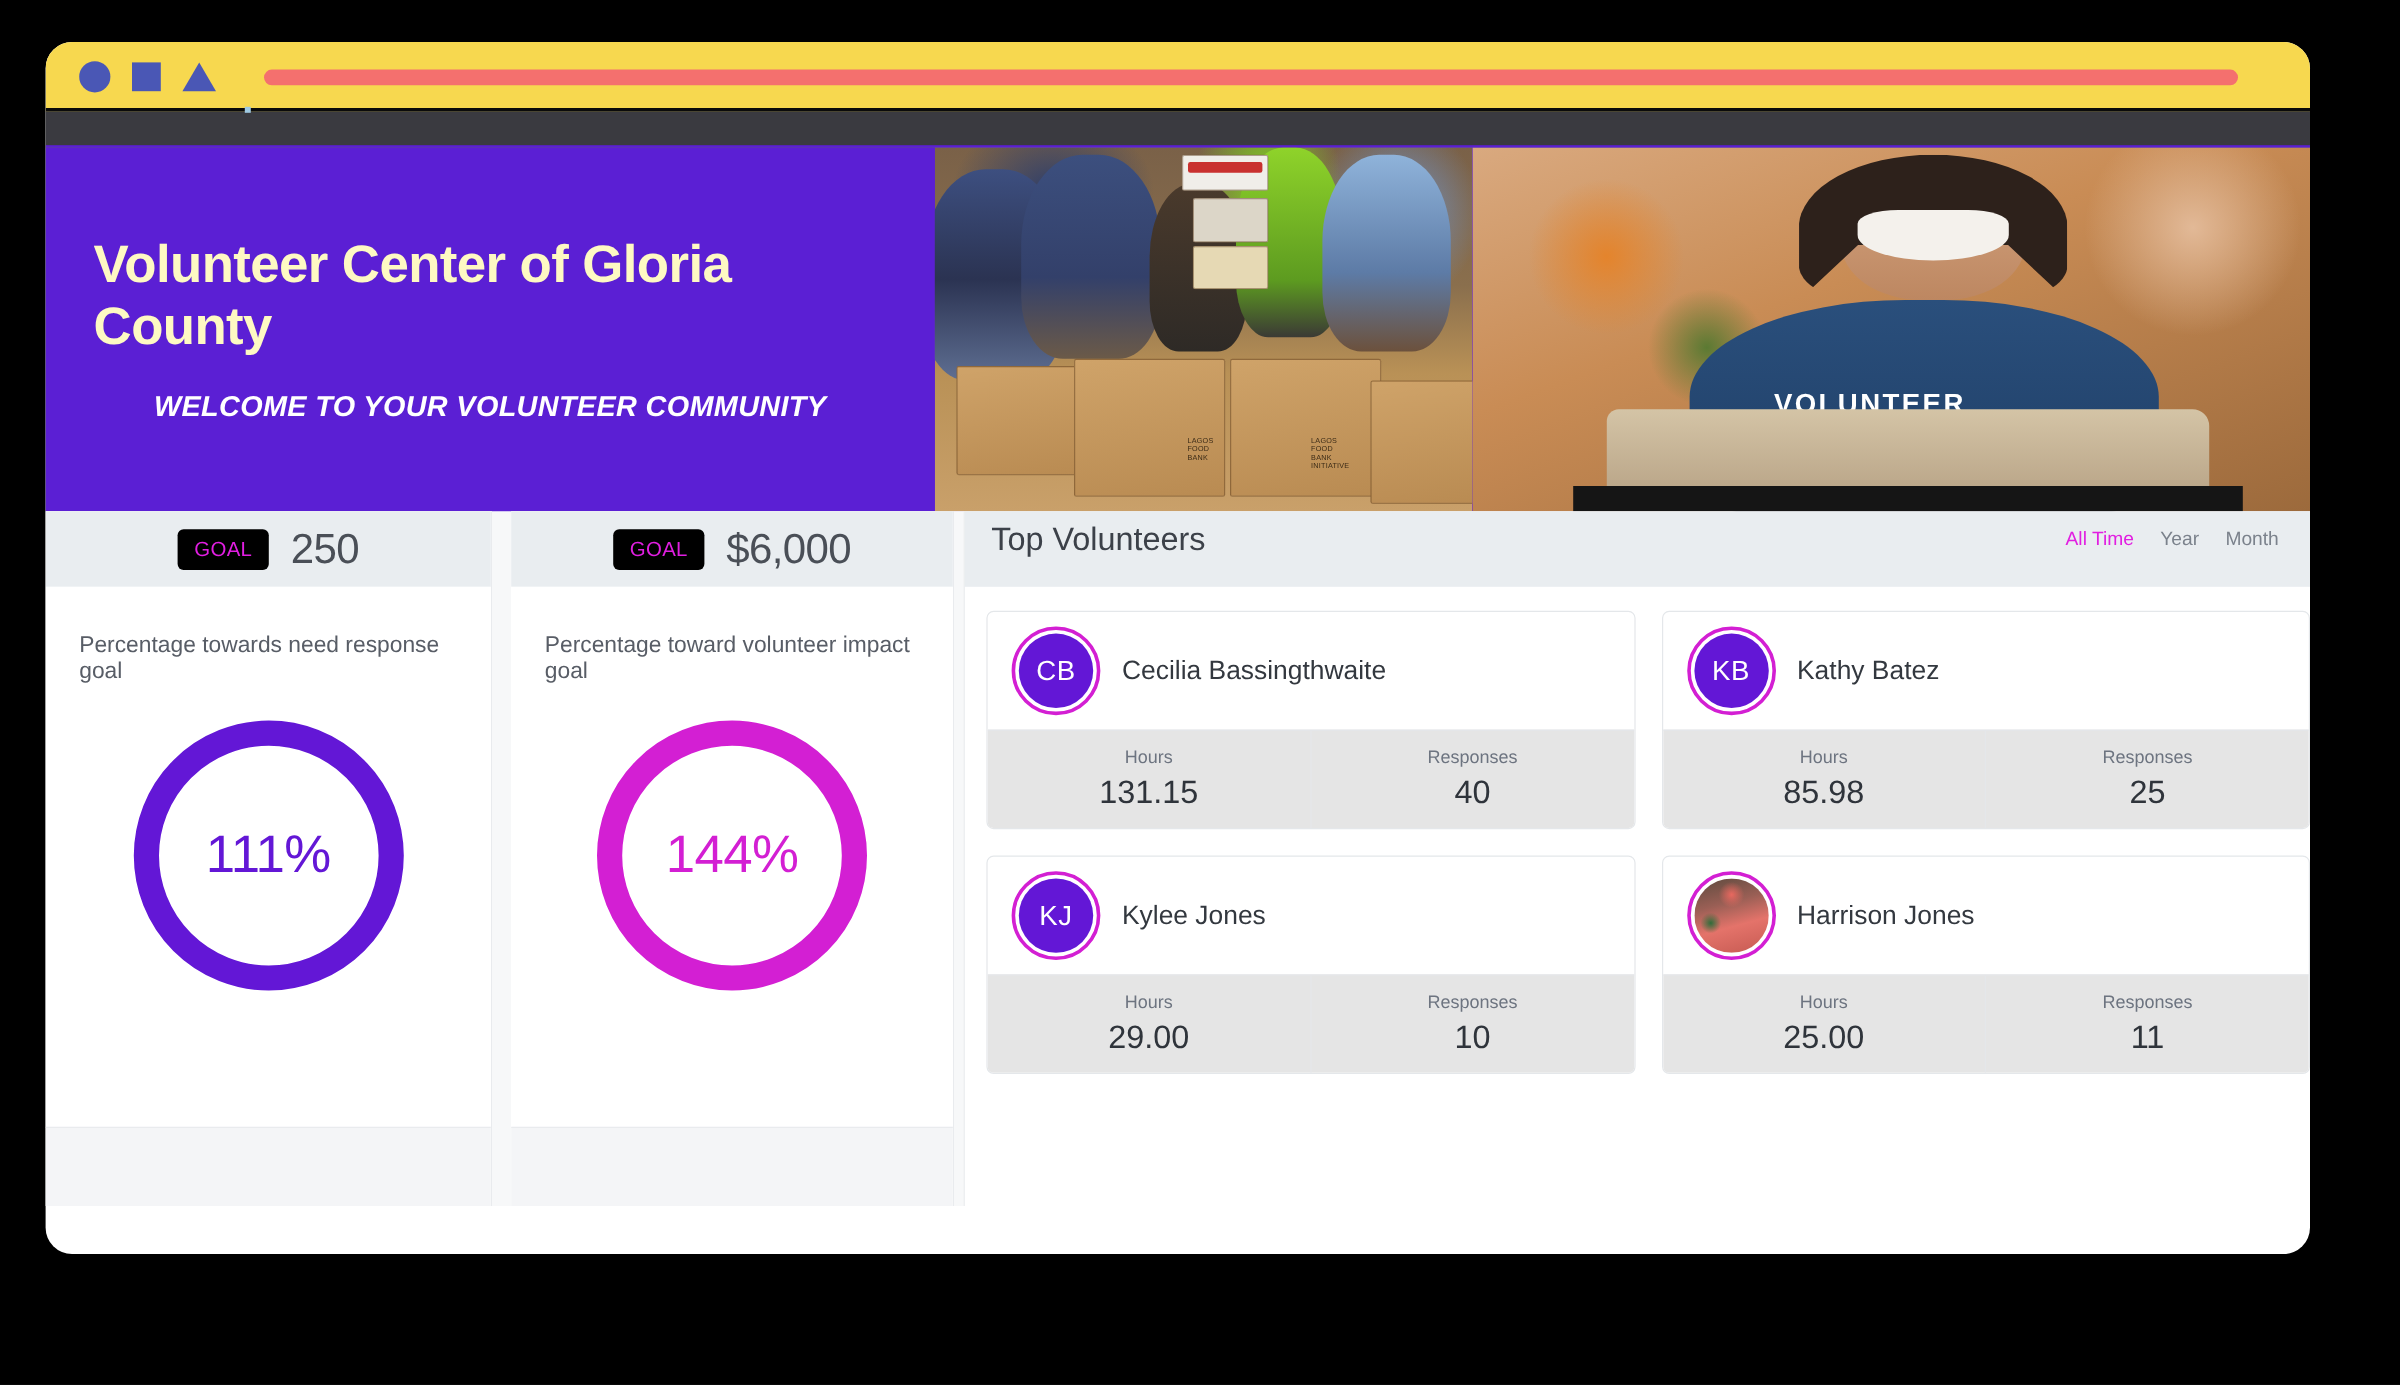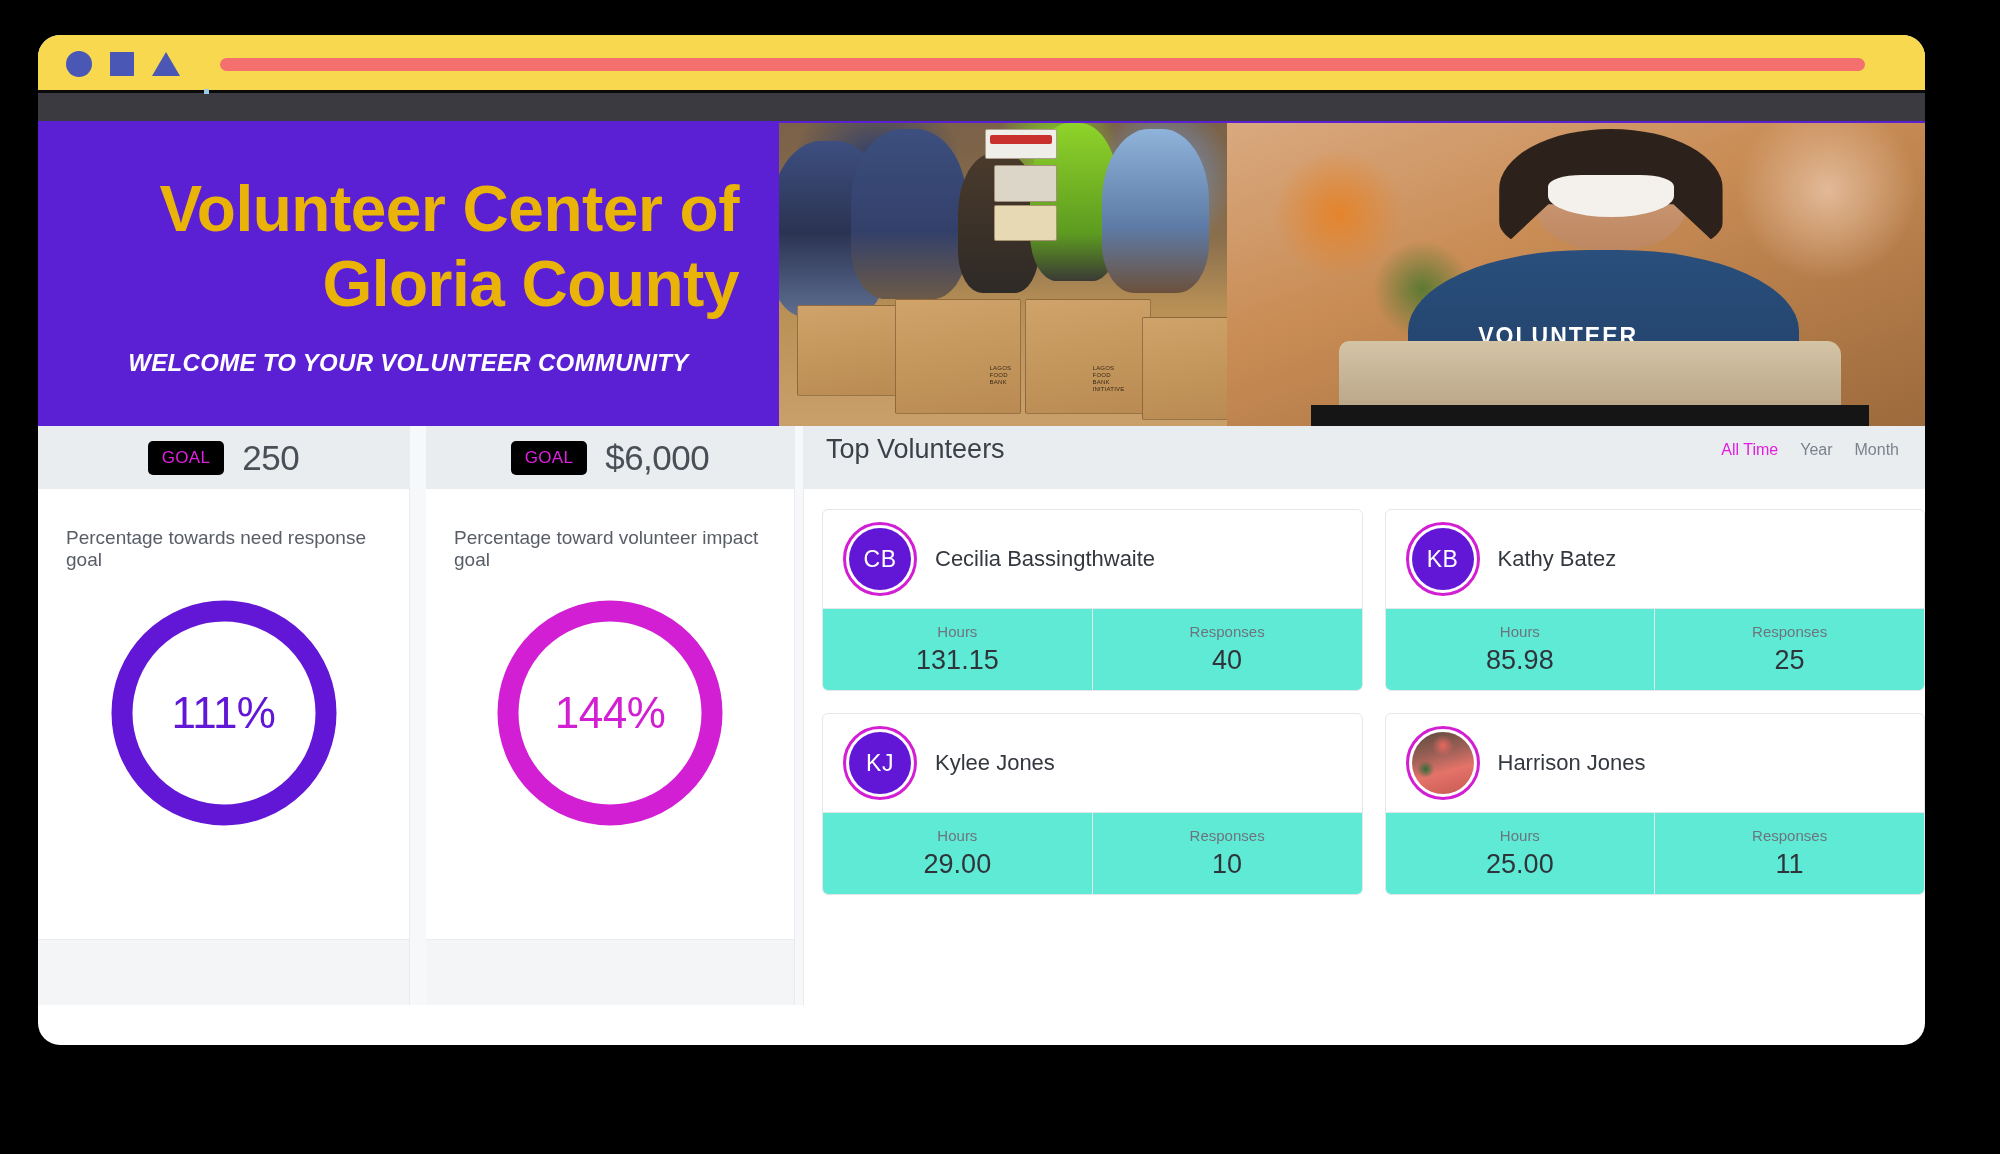--- a/index.html
+++ b/index.html
@@ -80,25 +80,25 @@
   .hero-left {
     width: 741px;
     background: #5b1fd4;
     display: flex;
     flex-direction: column;
     justify-content: center;
     align-items: center;
     padding: 0 40px;
   }
   .hero-title {
-    color: #eab308;
-    font-size: 64px;
+    color: #fef9c3;
+    font-size: 44px;
     font-weight: bold;
     line-height: 1.16;
-    text-align: right;
+    text-align: left;
     letter-spacing: -0.5px;
   }
   .hero-sub {
     color: #ffffff;
     font-size: 24px;
     font-weight: bold;
     font-style: italic;
     text-align: center;
     margin-top: 28px;
     letter-spacing: 0.3px;
@@ -344,21 +344,21 @@
       linear-gradient(165deg, #5c4a3e 0%, #9a5f55 35%, #e4736a 62%, #c65a52 100%);
       font-size: 0;
   }
   .vol-name {
     color: #33383f;
     font-size: 22px;
     line-height: 1.25;
   }
   .vol-stats {
     display: flex;
-    background: #5eead4;
+    background: #e5e5e5;
     border-top: 1px solid #e4e7ea;
     height: 82px;
   }
   .vol-stat {
     flex: 1;
     display: flex;
     flex-direction: column;
     align-items: center;
     justify-content: center;
     gap: 5px;

